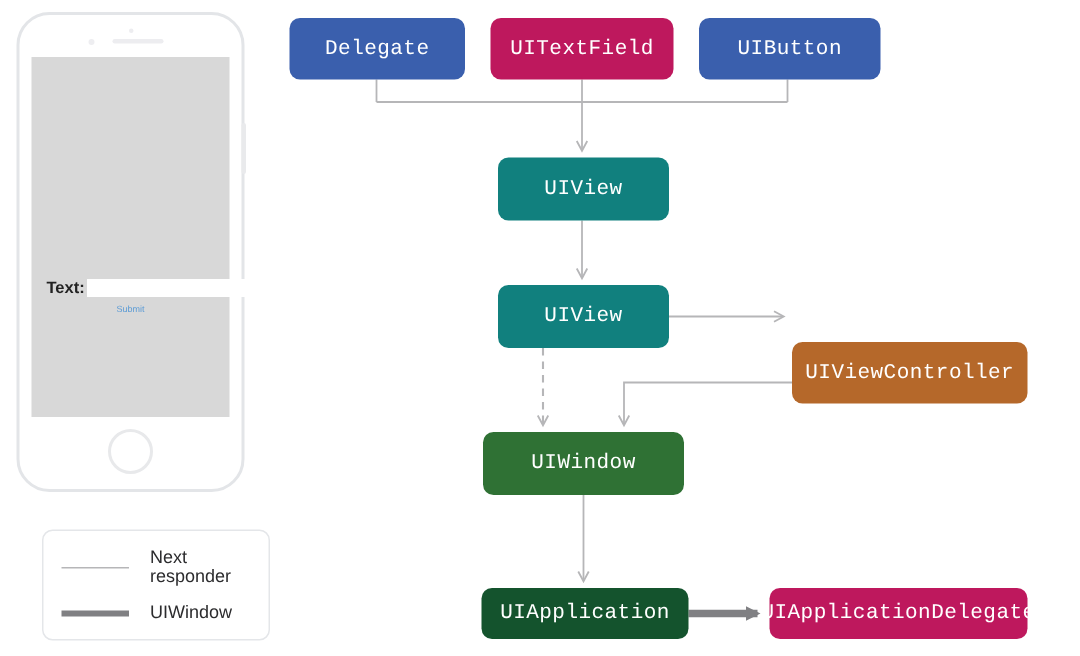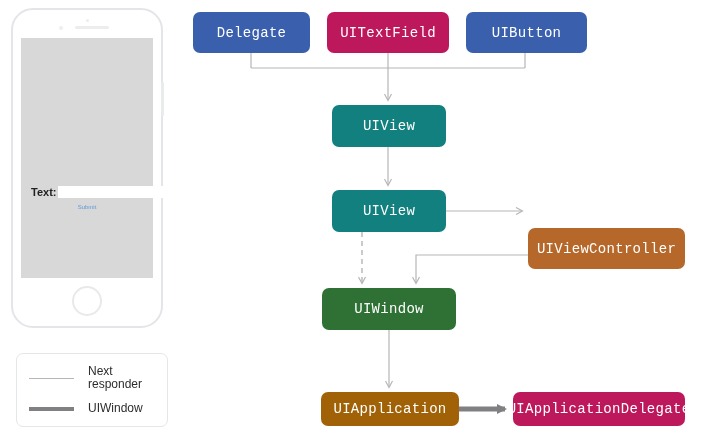--- a/index.html
+++ b/index.html
@@ -115,21 +115,21 @@
     top: 166px;
     text-align: center;
     font-size: 6px;
     color: #5b9bd5;
     font-family: "Liberation Sans", sans-serif;
   }
 
   
   .legend {
     position: absolute;
-    left: 16px;
+    left: 28px;
     top: 353px;
     width: 152px;
     height: 74px;
     border: 1px solid #e4e6e9;
     border-radius: 7px;
     background: #ffffff;
     box-sizing: border-box;
     padding-left: 15px;
   }
   .legend-row {
@@ -273,21 +273,21 @@
       </div>
       <div class="node" style="left: 332px; top: 190px; width: 114px; height: 42px; background: rgb(17, 128, 126);">
         <span>UIView</span>
       </div>
       <div class="node" style="left: 528px; top: 191px; width: 157px; height: 41px; background: rgb(181, 104, 42); margin-top: 37px;">
         <span>UIViewController</span>
       </div>
       <div class="node" style="left: 322px; top: 288px; width: 134px; height: 42px; background: rgb(47, 113, 52);">
         <span>UIWindow</span>
       </div>
-      <div class="node" style="left: 321px; top: 392px; width: 138px; height: 34px; background: #a16207;">
+      <div class="node" style="left: 321px; top: 392px; width: 138px; height: 34px; background: #14532d;">
         <span>UIApplication</span>
       </div>
       <div class="node" style="left: 513px; top: 392px; width: 172px; height: 34px; background: #be185d;">
         <span>UIApplicationDelegate</span>
       </div>
     </div>
 
 
 </div>
 

